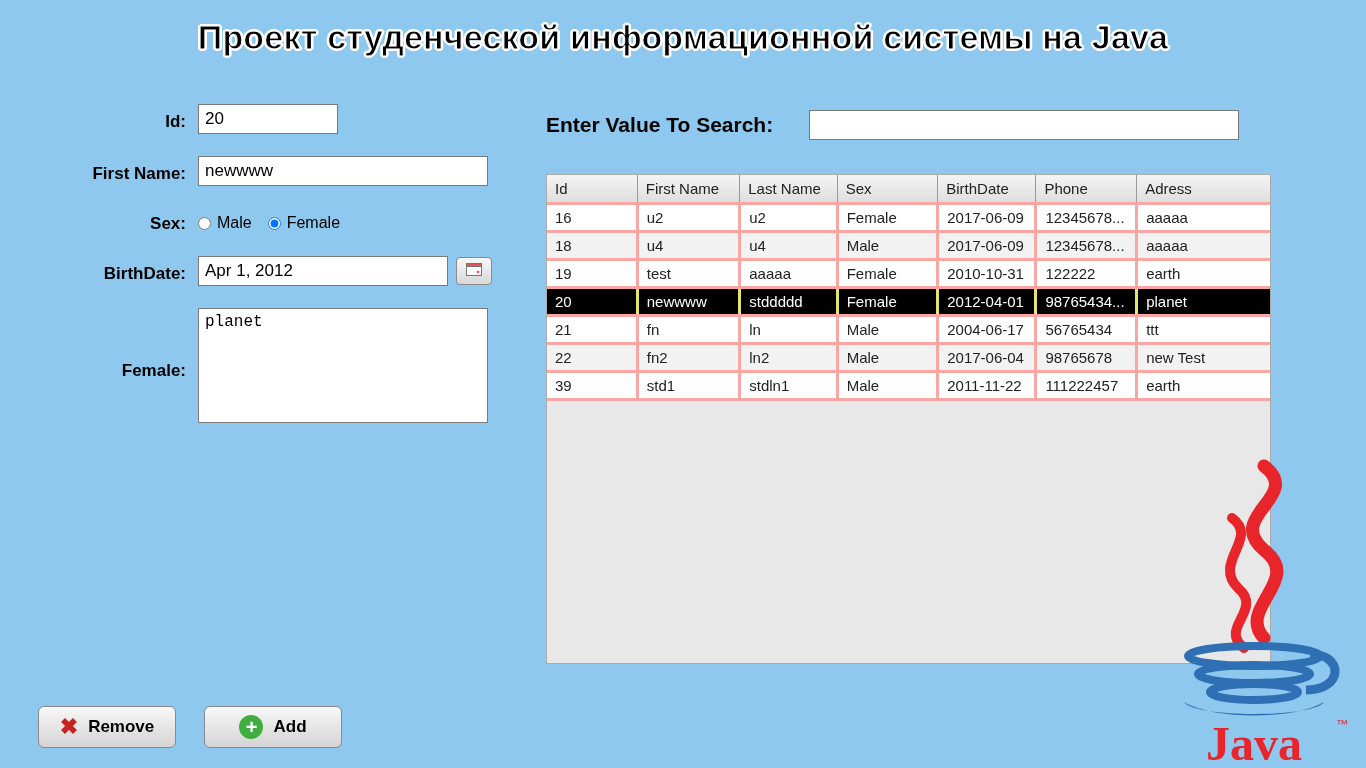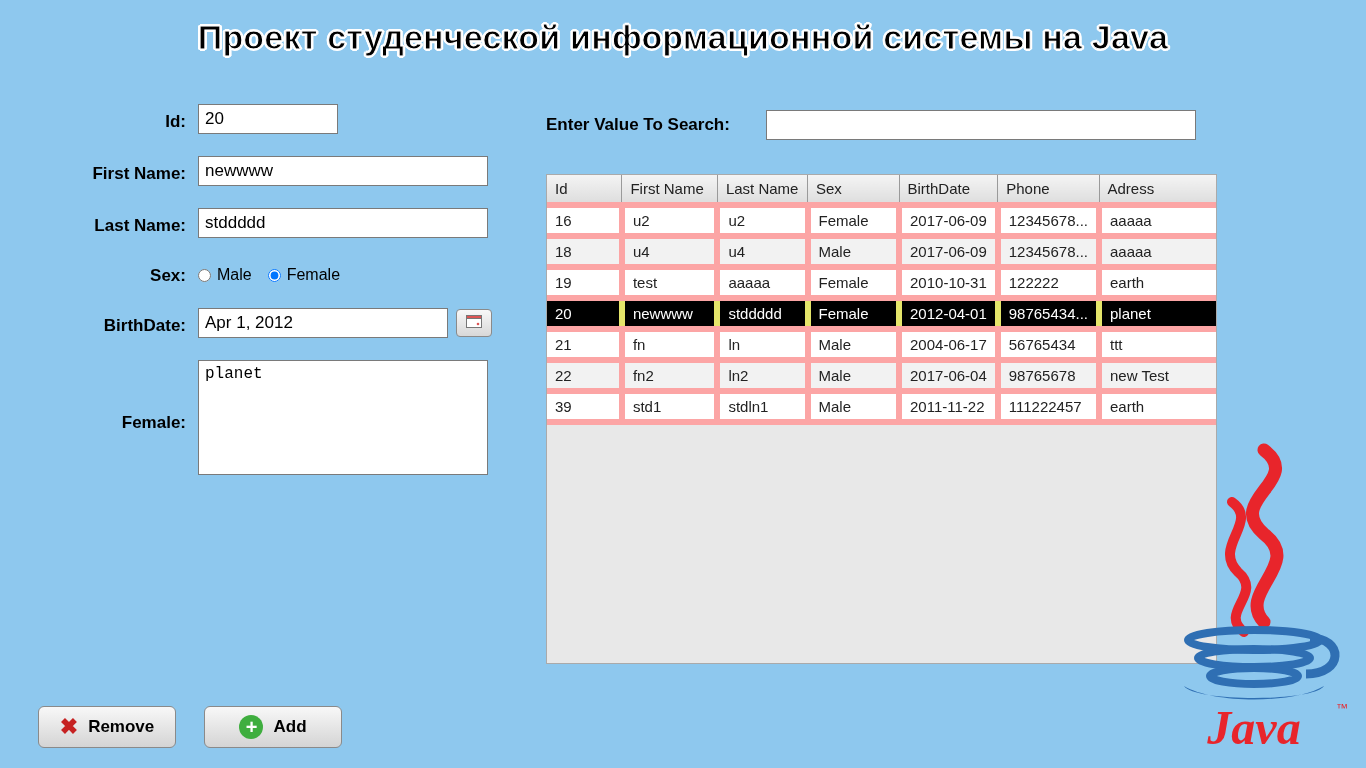--- a/index.html
+++ b/index.html
@@ -98,27 +98,27 @@
   }
   .icon-x { font-size: 22px; color: #c62222; font-weight: 900; }
   .icon-refresh { background:#4a9a3a; color:#fff; }
   .icon-plus { background:#3fae3f; color:#fff; font-size:20px; font-weight:900; }
 
   .search-area {
     position: absolute;
     left: 546px; top: 20px;
     display: flex; align-items: center;
   }
-  .search-area .slabel { font-weight:700; font-size:17px; margin-right: 36px; }
+  .search-area .slabel { font-weight:700; font-size:21px; margin-right: 36px; }
   .search-area input { width: 430px; height: 30px; border:1px solid #7a7a7a; padding:3px 6px; font-size:15px; }
 
   .table-wrap {
     position: absolute;
     left: 546px; top: 84px;
-    width: 671px; height: 490px;
+    width: 725px; height: 490px;
     background: #e8e8e8;
     border: 1px solid #aaa;
     overflow: hidden;
   }
   table.datagrid {
     width: 100%;
     border-collapse: collapse;
     font-size: 15px;
     background: #fff;
   }
@@ -127,45 +127,44 @@
     border: 1px solid #9a9a9a;
     border-top: none;
     text-align: left;
     font-weight: 400;
     padding: 5px 8px;
     color: #222;
   }
   table.datagrid th:first-child { border-left: none; }
   table.datagrid th:last-child { border-right: none; }
   table.datagrid td {
-    border: 6px solid #fca5a5;
+    border: 3px solid #fca5a5;
     padding: 4px 8px;
     background: #fff;
     color: #222;
     white-space: nowrap;
     overflow: hidden;
     text-overflow: clip;
   }
   table.datagrid tr:nth-child(even) td { background:#f2f2f2; }
   table.datagrid td:first-child { border-left: none; }
   table.datagrid td:last-child { border-right: none; }
   table.datagrid tr.selected td {
     background: #000 !important;
     color: #fff;
     border-left-color: #e5e56a;
     border-right-color: #e5e56a;
   }
   .grid-filler { background:#e8e8e8; height: 150px; }
 
   .java-logo {
     position: absolute;
-    right: 12px; bottom: 16px;
+    right: 12px; bottom: 0px;
     width: 200px; height: 310px;
     pointer-events: none;
-    font-style: italic;
   }
 </style>
 </head>
 <body>
 
 <h1 class="page-title">Проект студенческой информационной системы на Java</h1>
 
 <div class="content">
 
   <div class="form-panel">
@@ -173,24 +172,20 @@
     <div class="form-row">
       <div class="lbl">Id:</div>
       <div class="ctl"><input type="text" class="tfield w-short" value="20" style=""></div>
     </div>
 
     <div class="form-row">
       <div class="lbl">First Name:</div>
       <div class="ctl"><input type="text" class="tfield w-med" value="newwww" style=""></div>
     </div>
 
-    <div class="form-row">
-      <div class="lbl">Last Name:</div>
-      <div class="ctl"><input type="text" class="tfield w-med" value="stddddd" style=""></div>
-    </div>
 
     <div class="form-row">
       <div class="lbl">Sex:</div>
       <div class="ctl">
         <div class="radio-group">
           <label>
               <input type="radio" name="sex" style=""> 
               <span>Male</span>
             </label>
           <label>

